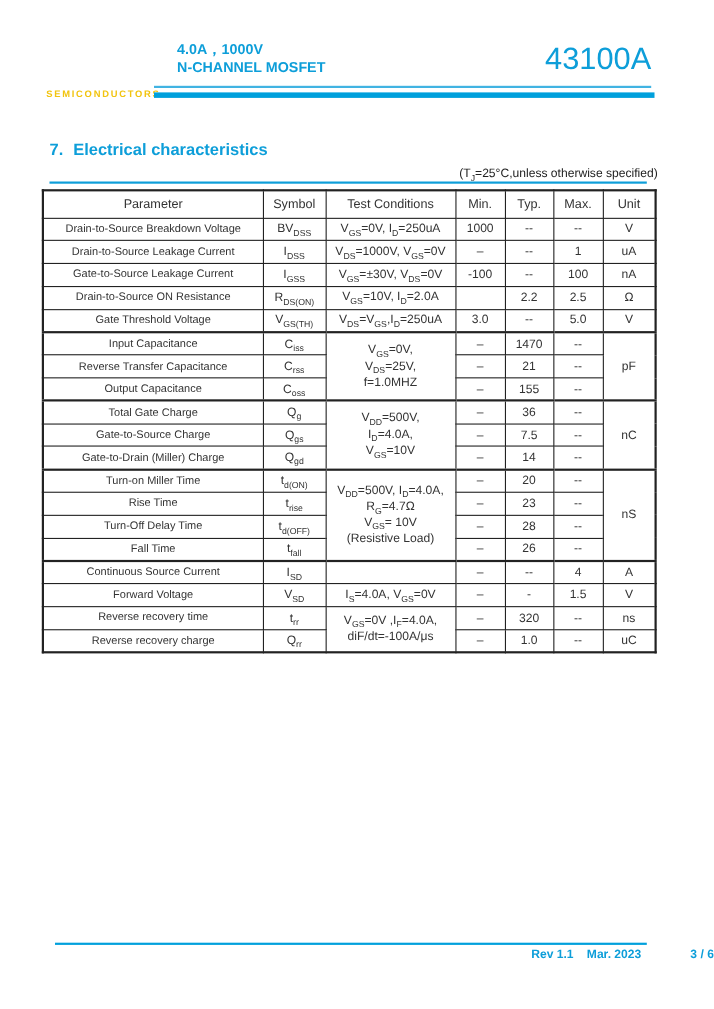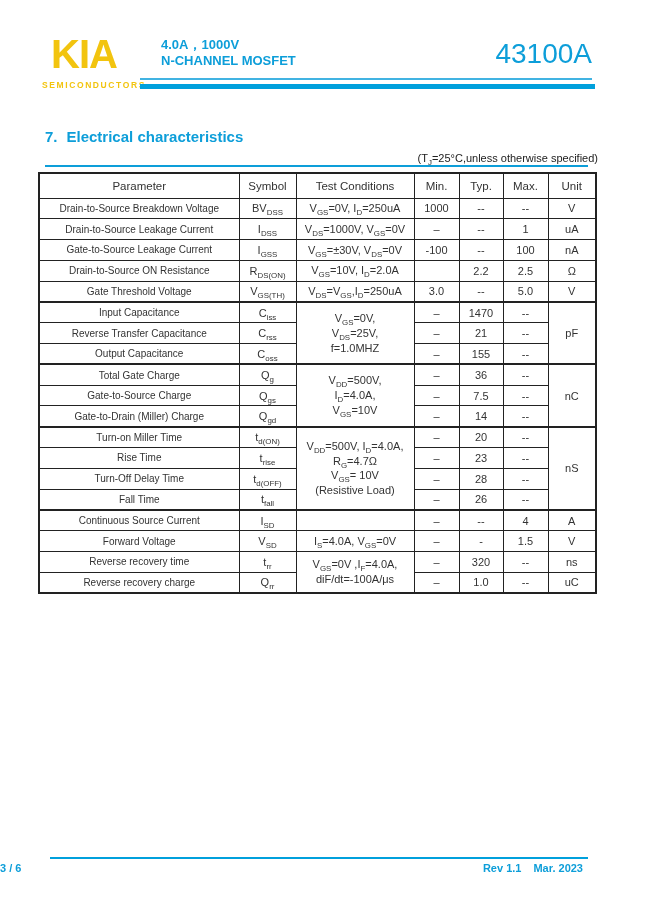--- a/index.html
+++ b/index.html
@@ -49,31 +49,30 @@
   }
   table.ec thead tr{height:25px;}
   table.ec tbody tr{height:20.8px;}
   table.ec th{font-weight:normal;font-size:11.5px;}
   td.c-param{text-align:left;padding-left:6px;font-size:10px;}
   td.c-cond{line-height:1.35;}
   tr.gt td{border-top:2px solid var(--line);margin-left:41px;}
   sub{font-size:72%;line-height:0;}
   
   .footer-rule{position:absolute;left:50px;top:857px;width:538px;height:2px;background:var(--accent-bar);}
-  .page-number{position:absolute;left:0;top:862px;width:649px;text-align:left;
+  .page-number{position:absolute;left:0;top:862px;width:649px;text-align:right;
     color:var(--accent);font-weight:bold;font-size:11px;}
   .revision{position:absolute;right:66px;top:862px;color:var(--accent);font-weight:bold;font-size:11px;}
   .revision .rev-date{margin-left:12px;}
 </style>
 </head>
 <body>
 
 <div class="page">
 
-  <div class="logo">KIA</div>
   <div class="logo-sub">SEMICONDUCTORS</div>
   <div class="rating">
     <div>4.0A，1000V</div>
     <div>N-CHANNEL MOSFET</div>
   </div>
   <div class="part-number">43100A</div>
   <div class="thin-rule"></div>
   <div class="thick-bar"></div>
 
   <div class="section-heading">

